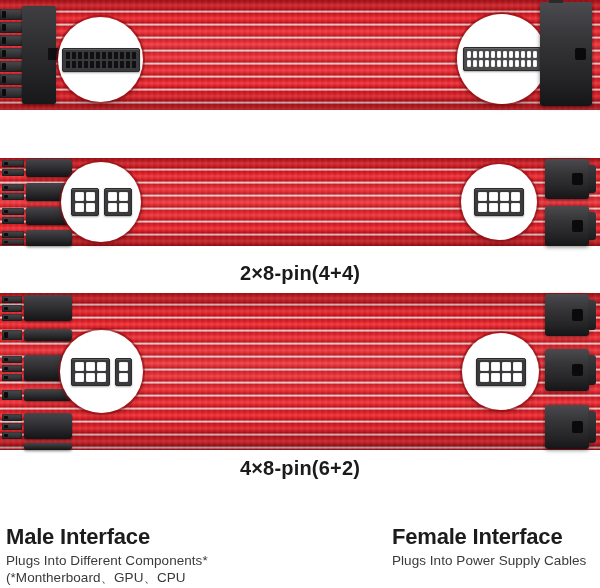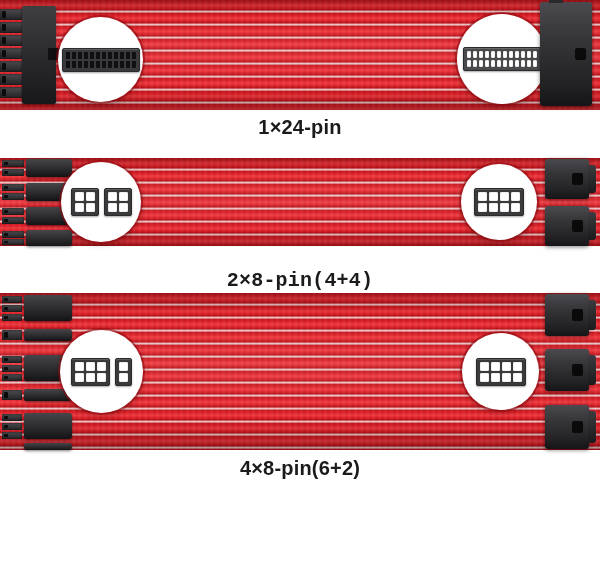--- a/index.html
+++ b/index.html
@@ -236,21 +236,20 @@
           <i class="pin open"></i>
       </div>
     </div>
 
     <div class="female-body" style="left:540px;top:2px;width:52px;height:104px;">
       <span class="topnub"></span>
         <span class="keyhole"></span>
     </div>
   </div>
 
-  <div class="caption" style="top:116px;">1×24-pin</div>
 
   <div class="band" style="top:158px;height:88px;">
     <div class="cables"></div>
     <div class="band-shade"></div>
 
     <div>
       <div class="male-body" style="left:26px;top:1px;width:46px;height:18px;"></div>
       <div class="male-tip" style="left:2px;top:2px;width:22px;height:7px;">
           <span class="slot"></span>
         </div>
@@ -316,21 +315,21 @@
         <span class="keyhole"></span>
           <span class="lip"></span>
       </div>
       <div class="female-body" style="left:545px;top:48px;width:44px;height:40px;">
         <span class="keyhole"></span>
           <span class="lip"></span>
       </div>
     </div>
   </div>
 
-  <div class="caption" style="top:269px;font-family:Liberation Mono, monospace;">2×8-pin(4+4)</div>
+  <div class="caption" style="top:262px;">2×8-pin(4+4)</div>
 
   <div class="band" style="top:293px;height:157px;">
     <div class="cables"></div>
     <div class="band-shade"></div>
 
     <div>
       <div class="male-body" style="left:24px;top:2px;width:48px;height:26px;"></div>
       <div class="male-tip" style="left:2px;top:3px;width:20px;height:7px;">
           <span class="slot"></span>
         </div>
@@ -415,14 +414,25 @@
       </div>
       <div class="female-body" style="left:545px;top:112px;width:44px;height:44px;">
         <span class="keyhole"></span>
           <span class="lip"></span>
       </div>
     </div>
   </div>
 
   <div class="caption" style="top:457px;">4×8-pin(6+2)</div>
 
+  <div class="legend">
+    <div class="legend-col left">
+      <p class="legend-title">Male Interface</p>
+      <p class="legend-sub">Plugs Into Different Components*</p>
+      <p class="legend-sub">(*Montherboard、GPU、CPU</p>
+    </div>
+    <div class="legend-col right">
+      <p class="legend-title">Female Interface</p>
+      <p class="legend-sub">Plugs Into Power Supply Cables</p>
+    </div>
+  </div>
 
 </div>
 
 </body></html>

